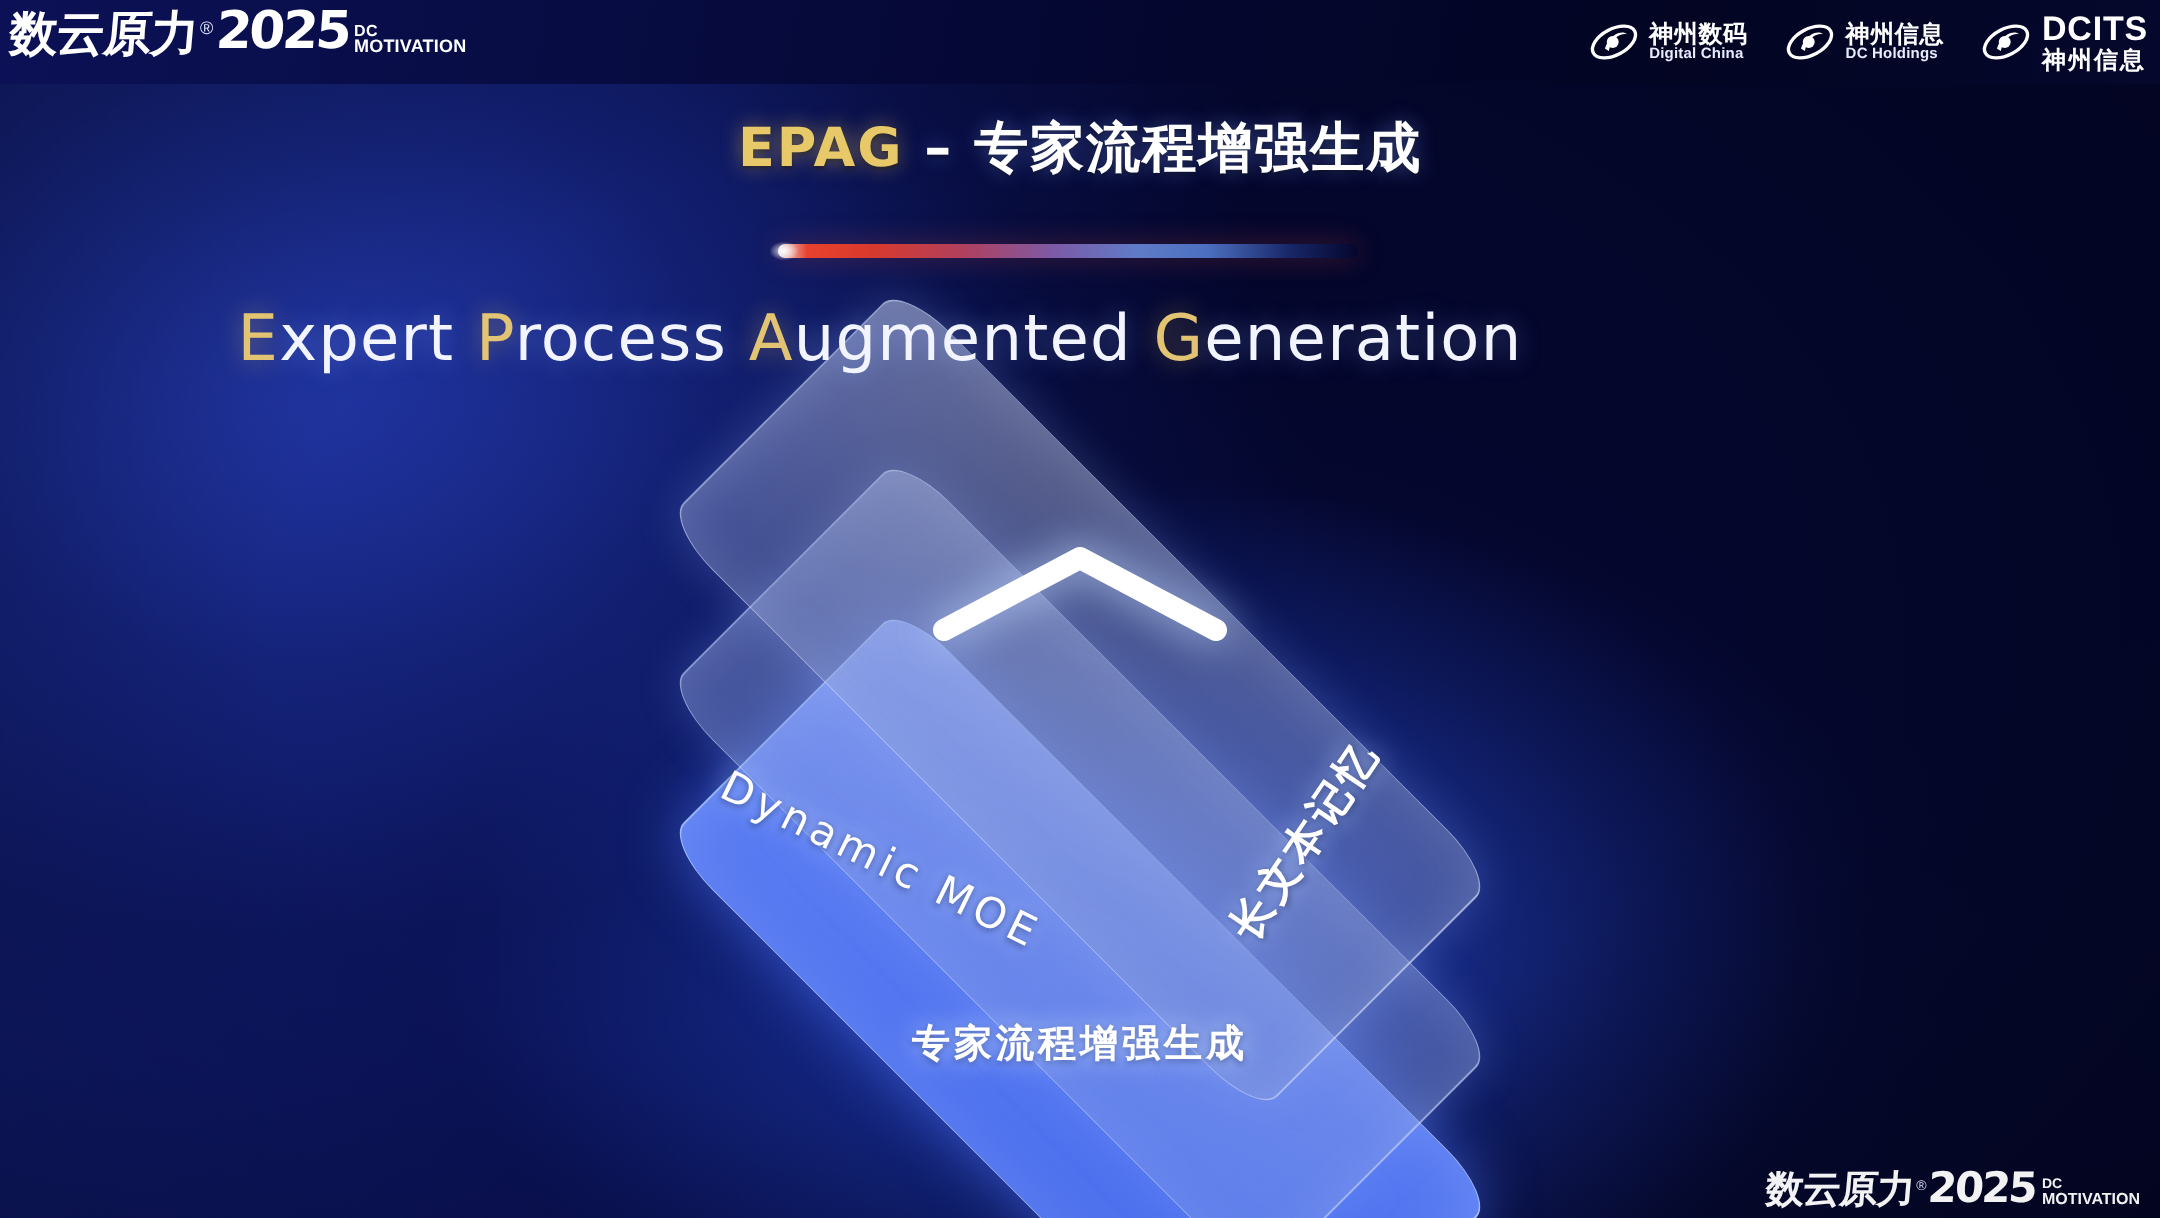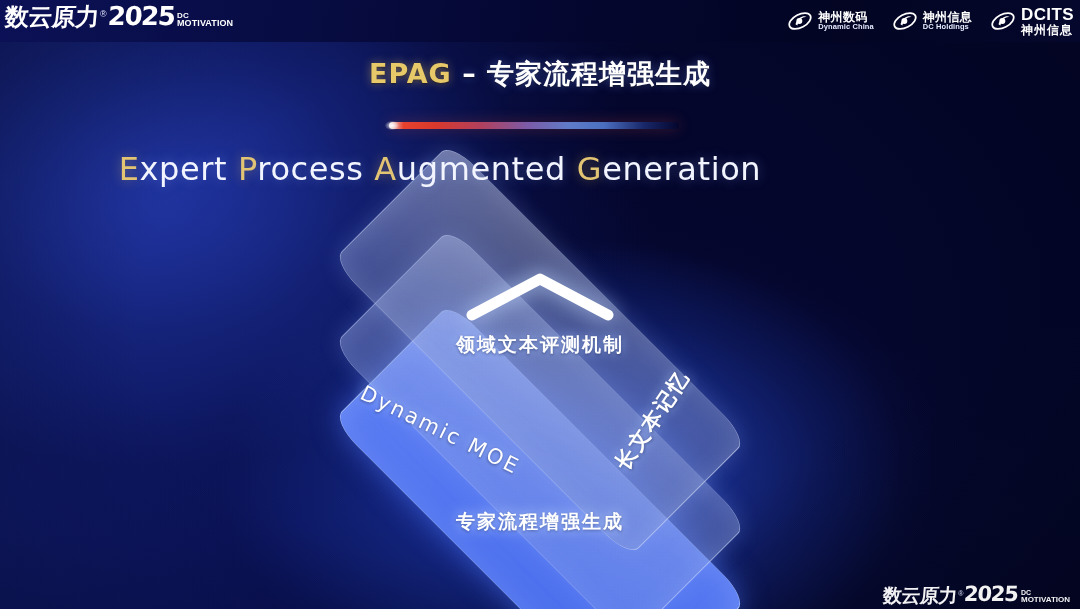--- a/index.html
+++ b/index.html
@@ -255,21 +255,21 @@
     <div class="corp-logo">
       <span class="swirl">
         <svg viewBox="0 0 40 40" width="26" height="26">
           <ellipse cx="20" cy="20" rx="18" ry="10" fill="none" stroke="#ffffff" stroke-width="2.6" transform="rotate(-28 20 20)"></ellipse>
           <path d="M13 25 C17 13, 27 11, 30 14 C25 13, 18 17, 16 27 Z" fill="#ffffff"></path>
           <circle cx="19" cy="20" r="4.6" fill="#ffffff"></circle>
         </svg>
       </span>
       <span class="corp-txt">
         <span class="corp-cn">神州数码</span>
-        <span class="corp-en">Dynamic China</span>
+        <span class="corp-en">Digital China</span>
       </span>
     </div>
 
     <div class="corp-logo">
       <span class="swirl">
         <svg viewBox="0 0 40 40" width="26" height="26">
           <ellipse cx="20" cy="20" rx="18" ry="10" fill="none" stroke="#ffffff" stroke-width="2.6" transform="rotate(-28 20 20)"></ellipse>
           <path d="M13 25 C17 13, 27 11, 30 14 C25 13, 18 17, 16 27 Z" fill="#ffffff"></path>
           <circle cx="19" cy="20" r="4.6" fill="#ffffff"></circle>
         </svg>
@@ -321,21 +321,20 @@
     </div>
 
     <div class="chevron-wrap">
       <svg viewBox="0 0 156 54" width="156" height="54">
         <path d="M10 46 L78 10 L146 46" fill="none" stroke="#ffffff" stroke-width="11" stroke-linecap="round" stroke-linejoin="round"></path>
       </svg>
     </div>
 
     <div class="label lbl-moe">Dynamic MOE</div>
     <div class="label lbl-mem">长文本记忆</div>
-    <div class="label lbl-top">领域文本评测机制</div>
     <div class="label lbl-bottom">专家流程增强生成</div>
   </div>
 
   <div class="footer-logo">
     <span class="fl-cn">数云原力</span>
     <span class="fl-reg">®</span>
     <span class="fl-year">2025</span>
     <span class="fl-dc">
       <span class="d1">DC</span>
       <span class="d2">MOTIVATION</span>

